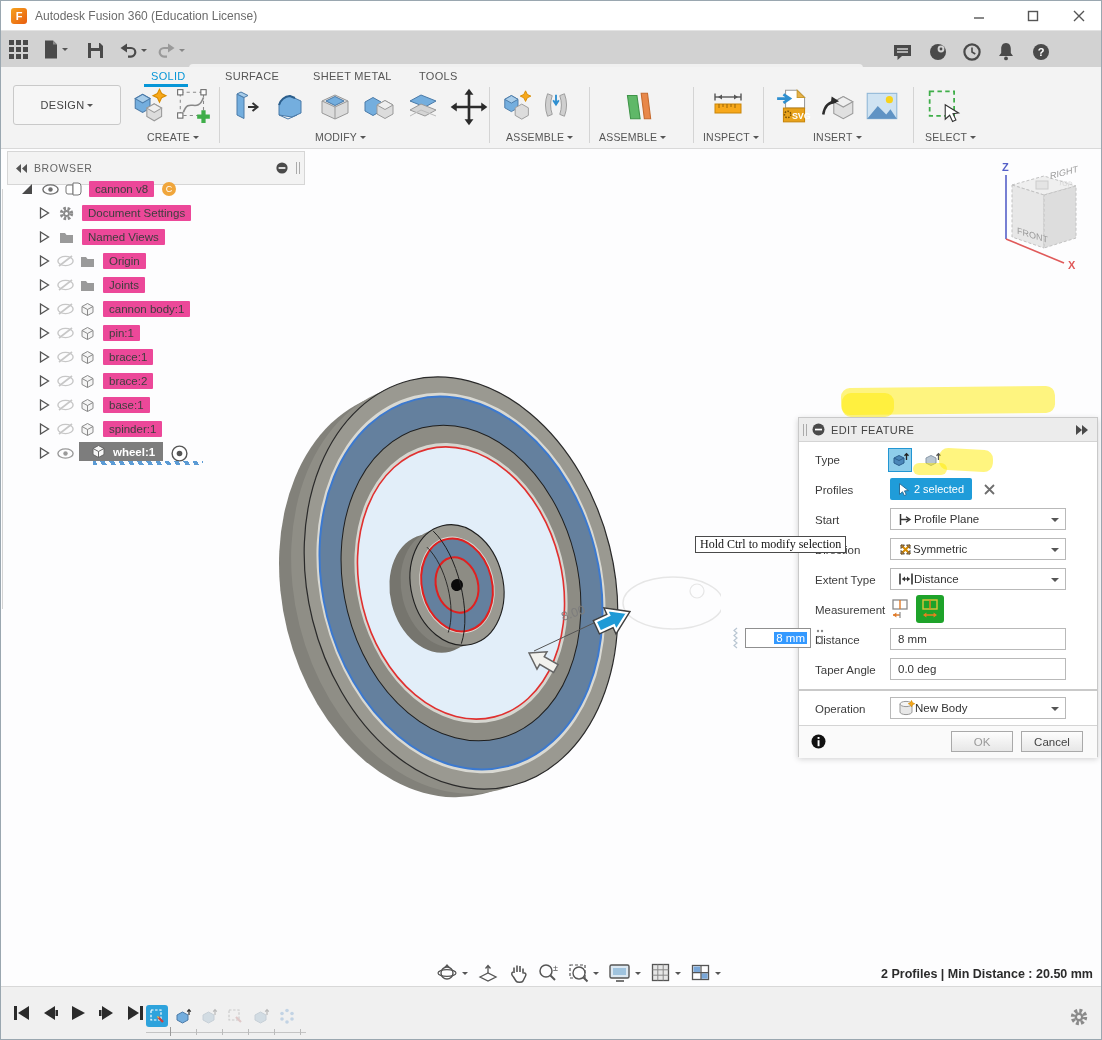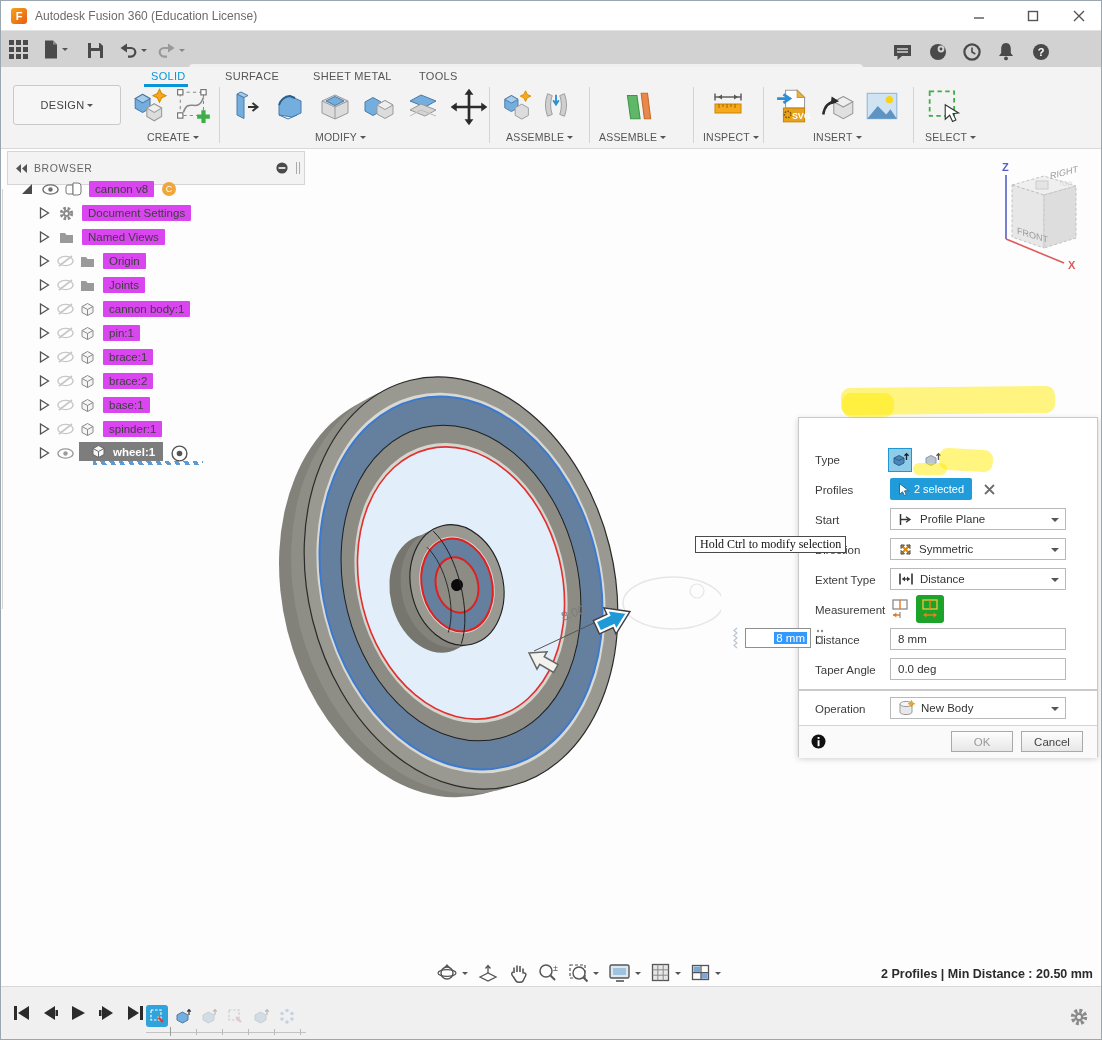--- a/index.html
+++ b/index.html
@@ -28,27 +28,27 @@
   #solid-underline{left:143px;top:17px;width:44px;height:3px;background:#0696d7;}
   .group-label{top:64px;font-size:10.5px;color:#555;white-space:nowrap;display:flex;align-items:center;letter-spacing:.2px;}
   .gsep{top:20px;width:1px;height:56px;background:#d4d4d4;}
   .icrow{top:20px;display:flex;gap:6px;align-items:center;}
   
   #viewport{left:0;top:148px;width:1102px;height:837px;background:#fdfdfe;}
   
   .panel-header{height:34px;background:rgba(242,242,242,.96);border:1px solid #d6d6d6;display:flex;align-items:center;font-size:10.5px;color:#666;letter-spacing:.6px;}
   #browser-header{left:6px;top:2px;width:298px;}
   .tree-row{position:absolute;height:20px;display:flex;align-items:center;font-size:11.5px;color:#3e3e3e;}
-  .tree-label{background:#d946ef;padding:2px 6px;border-radius:1px;white-space:nowrap;}
+  .tree-label{background:#ec4899;padding:2px 6px;border-radius:1px;white-space:nowrap;}
   .grip{width:4px;height:12px;border-left:1px solid #aaa;border-right:1px solid #aaa;}
   
   #dialog{left:797px;top:268px;width:300px;height:340px;background:#fff;border:1px solid #c9c9c9;box-shadow:0 2px 6px rgba(0,0,0,.18);}
   #dialog-header{left:0;top:0;width:298px;height:24px;background:#ececec;border-bottom:1px solid #d4d4d4;display:flex;align-items:center;font-size:11px;color:#444;letter-spacing:.4px;}
   .dlabel{position:absolute;left:16px;font-size:11.5px;color:#3c3c3c;}
-  .dd,.dinput{position:absolute;left:91px;width:176px;height:22px;background:#fff;border:1px solid #b9b9b9;display:flex;align-items:center;padding:0 7px;font-size:11.5px;color:#333;gap:6px;}
+  .dd,.dinput{position:absolute;left:91px;width:176px;height:22px;background:#fff;border:1px solid #b9b9b9;display:flex;align-items:center;padding:0 7px;font-size:11.5px;color:#333;}
   .dd .ddcaret{position:absolute;right:6px;width:0;height:0;border:4px solid transparent;border-top-color:#555;top:9px;}
   .btn{position:absolute;height:21px;border:1px solid #a9a9a9;background:linear-gradient(#fdfdfd,#e7e7e7);font-size:11.5px;display:flex;align-items:center;justify-content:center;}
   .hl{position:absolute;background:rgba(255,235,0,.5);border-radius:9px;pointer-events:none;}
   
   #tooltip{left:694px;top:535px;height:17px;background:#fff;border:1px solid #4a4a4a;font-family:"Liberation Serif",serif;font-size:12px;color:#111;display:flex;align-items:center;padding:0 4px;z-index:30;}
   
   #float-input{left:732px;top:626px;display:flex;align-items:center;gap:4px;z-index:25;}
   #float-field{width:66px;height:20px;background:#fff;border:1px solid #8f8f8f;display:flex;align-items:center;justify-content:flex-end;padding:0 3px;font-size:11.5px;}
   #float-field span{background:#3399ff;color:#fff;padding:0 2px;}
   
@@ -616,20 +616,32 @@
       <g transform="translate(288,302) rotate(30)">
         <path d="M0,0 L15,-10 L15,-4.5 L31,-4.5 L31,4.5 L15,4.5 L15,10 Z" fill="#f2f2ee" stroke="#666" stroke-width="1.5"></path>
       </g>
       <g transform="translate(386,262) rotate(-25)">
         <path d="M0,0 L-17,11 L-17,5.5 L-32,5.5 L-32,-5.5 L-17,-5.5 L-17,-11 Z" fill="none" stroke="#3f3f3f" stroke-width="5"></path>
         <path d="M0,0 L-17,11 L-17,5.5 L-32,5.5 L-32,-5.5 L-17,-5.5 L-17,-11 Z" fill="#1f9ad6" stroke="#fff" stroke-width="2.2"></path>
       </g>
     </svg>
 
     <div class="abs" id="dialog" style="z-index:10">
+      <div class="abs" id="dialog-header">
+        <span class="grip" style="margin:0 5px 0 4px"></span>
+        <svg width="13" height="13" style="margin-right:6px">
+            <circle cx="6.5" cy="6.5" r="6" fill="#4a4a4a"></circle>
+            <rect x="3" y="5.7" width="7" height="1.7" fill="#fff"></rect>
+          </svg>
+        <span>EDIT FEATURE</span>
+        <svg width="14" height="10" style="position:absolute;right:8px">
+            <path d="M1,0 L7,5 L1,10z" fill="#4a4a4a"></path>
+            <path d="M7,0 L13,5 L7,10z" fill="#4a4a4a"></path>
+          </svg>
+      </div>
 
       <span class="dlabel" style="top:36px">Type</span>
       <div class="abs" style="left:89px;top:30px;width:24px;height:24px;background:#8ecdea;border:1px solid #2196d3;display:flex;align-items:center;justify-content:center">
         <svg width="18" height="18">
             <path d="M3,7 l5,-2.5 5,2.5 v5 l-5,2.5 -5,-2.5z" fill="#4a86b8" stroke="#2b5e8c"></path>
             <path d="M3,7 l5,2.5 5,-2.5" fill="none" stroke="#2b5e8c"></path>
             <path d="M15.5,9 V3 M13.5,4.8 L15.5,2.6 L17.5,4.8" stroke="#222" fill="none" stroke-width="1.3"></path>
           </svg>
       </div>
       <div class="abs" style="left:121px;top:30px;width:24px;height:24px;display:flex;align-items:center;justify-content:center">

